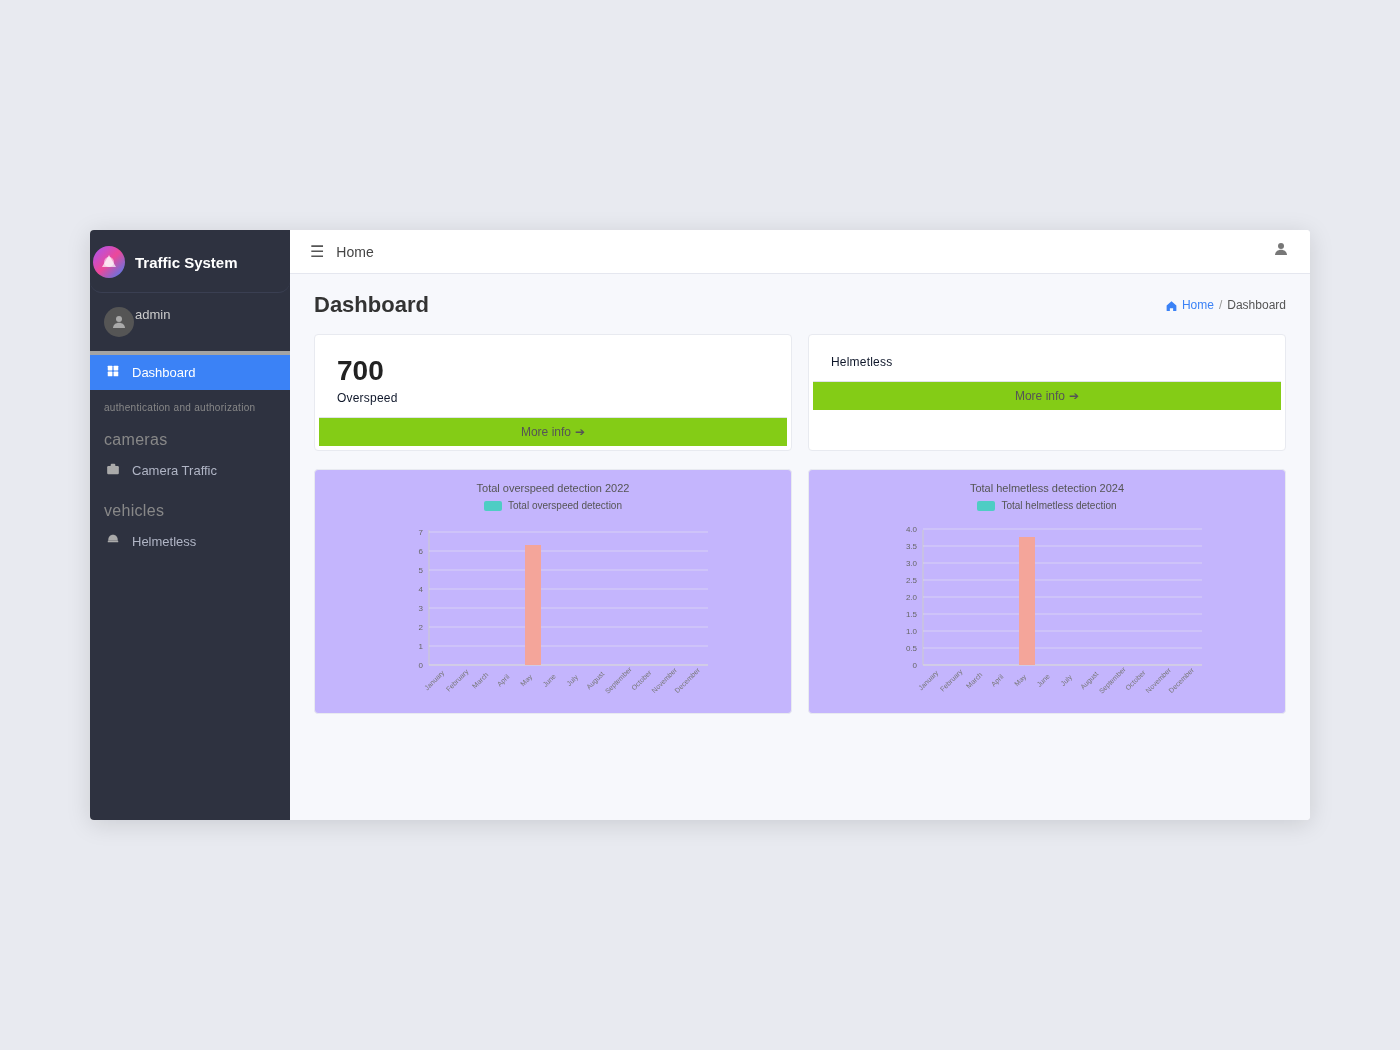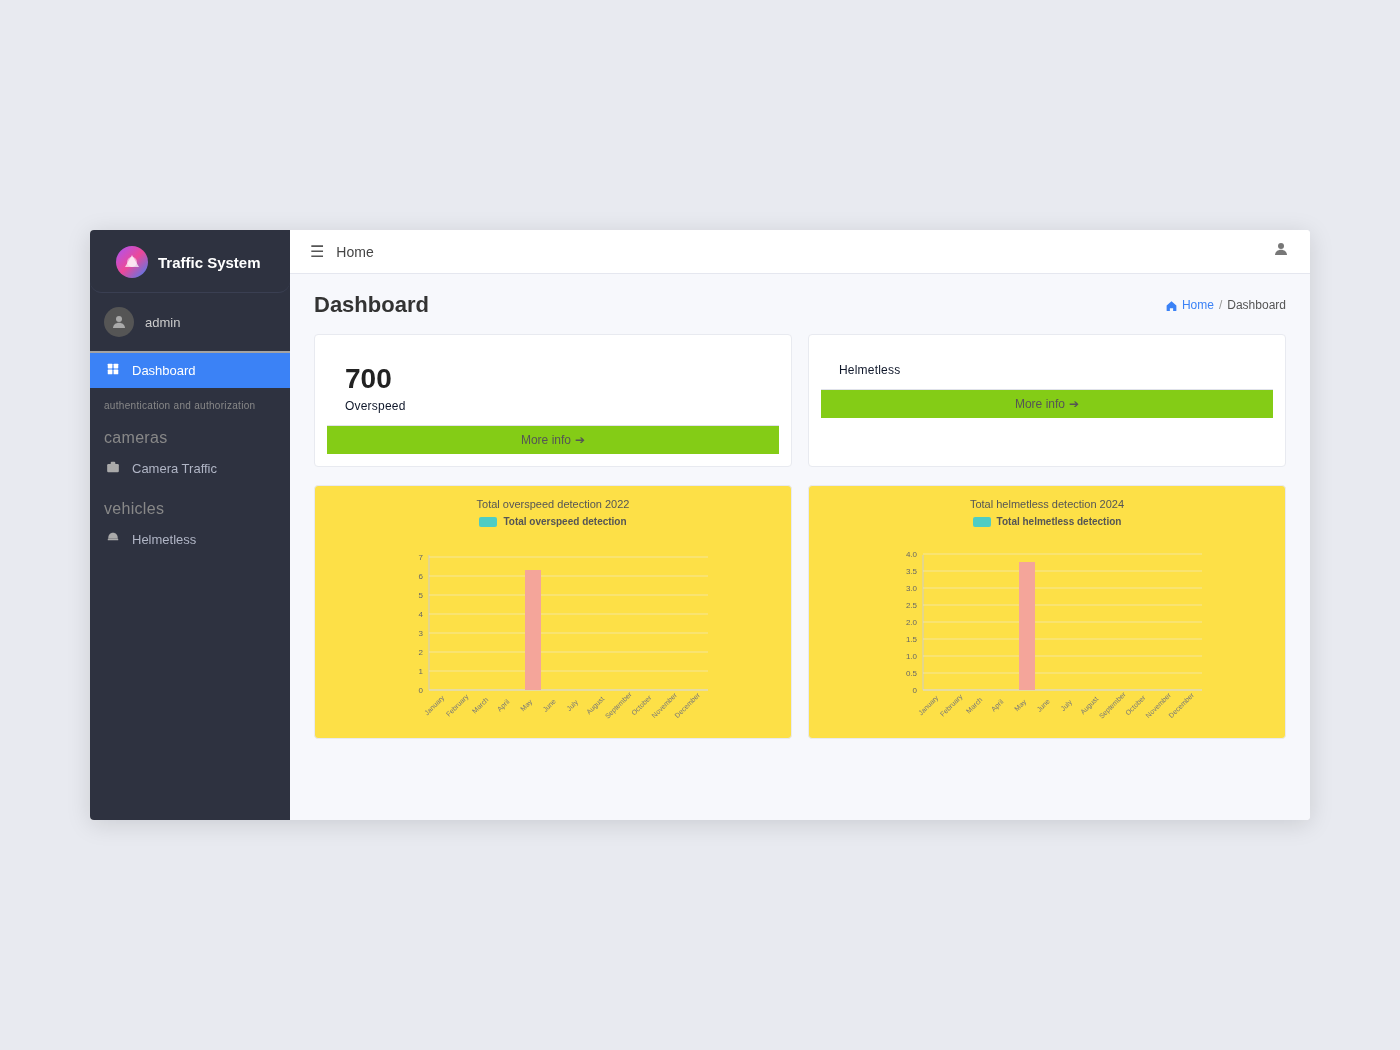--- a/index.html
+++ b/index.html
@@ -28,43 +28,43 @@
       background: #2e3240;
       color: #ccc;
       display: flex;
       flex-direction: column;
       height: 100%;
     }
     .sidebar-logo {
       display: flex;
       align-items: center;
       gap: 10px;
-      padding: 16px 14px 14px 26px;
+      padding: 16px 14px 14px 3px;
       border-bottom: 1px solid #3a3f52;
       border-radius: 12px;
     }
     .logo-icon {
       width: 32px;
       height: 32px;
       border-radius: 50%;
       background: linear-gradient(135deg, #a855f7, #ec4899, #3b82f6);
       display: flex; align-items: center; justify-content: center;
       font-size: 14px; color: #fff; font-weight: bold;
     }
     .logo-text {
       color: #fff;
       font-size: 15px;
       font-weight: 600;
     }
     .sidebar-user {
       display: flex;
-      align-items: center;
-      gap: 11px;
+      align-items: flex-start;
+      gap: 1px;
       padding: 14px 14px;
-      border-bottom: 2px solid #a3a3a3;
+      border-bottom: 4px solid #a3a3a3;
     }
     .user-avatar {
       width: 30px; height: 30px; border-radius: 50%;
       background: #555;
       display: flex; align-items: center; justify-content: center;
       color: #ccc; font-size: 16px;
     }
     .user-name { color: #ccc; font-size: 13px; }
     .nav-section-label {
       padding: 12px 14px 4px 14px;
@@ -144,21 +144,21 @@
     .cards-row {
       display: flex;
       gap: 16px;
       margin-bottom: 18px;
     }
     .stat-card {
       background: #fff;
       border: 1px solid #e8eaf0;
       border-radius: 4px;
       flex: 1;
-      padding: 12px;
+      padding: 4px;
       overflow: hidden;
     }
     .stat-card-body {
       padding: 16px 18px 12px 18px;
     }
     .stat-number {
       font-size: 28px;
       font-weight: 700;
       color: #222;
       margin-bottom: 4px;
@@ -181,42 +181,41 @@
       border-top: 1px solid #e0e2ea;
       gap: 4px;
     }
 
     
     .charts-row {
       display: flex;
       gap: 16px;
     }
     .chart-card {
-      background: #fde047;
+      background: #c4b5fd;
       border: 1px solid #e8eaf0;
       border-radius: 4px;
       flex: 1;
       padding: 12px 14px 10px 14px;
     }
     .chart-title {
       text-align: center;
       font-size: 11px;
       color: #555;
       margin-bottom: 6px;
       font-weight: 500;
     }
     .chart-legend {
       display: flex;
       align-items: center;
       justify-content: center;
       gap: 6px;
       font-size: 10px;
       color: #555;
-      margin-bottom: 18px;
-      font-weight: bold;
+      margin-bottom: 9px;
     }
     .legend-box {
       width: 18px;
       height: 10px;
       border-radius: 2px;
     }
     .chart-container { width: 100%; overflow: hidden; }
     svg text { font-family: 'Segoe UI', Arial, sans-serif; }
   </style>
 </head>

